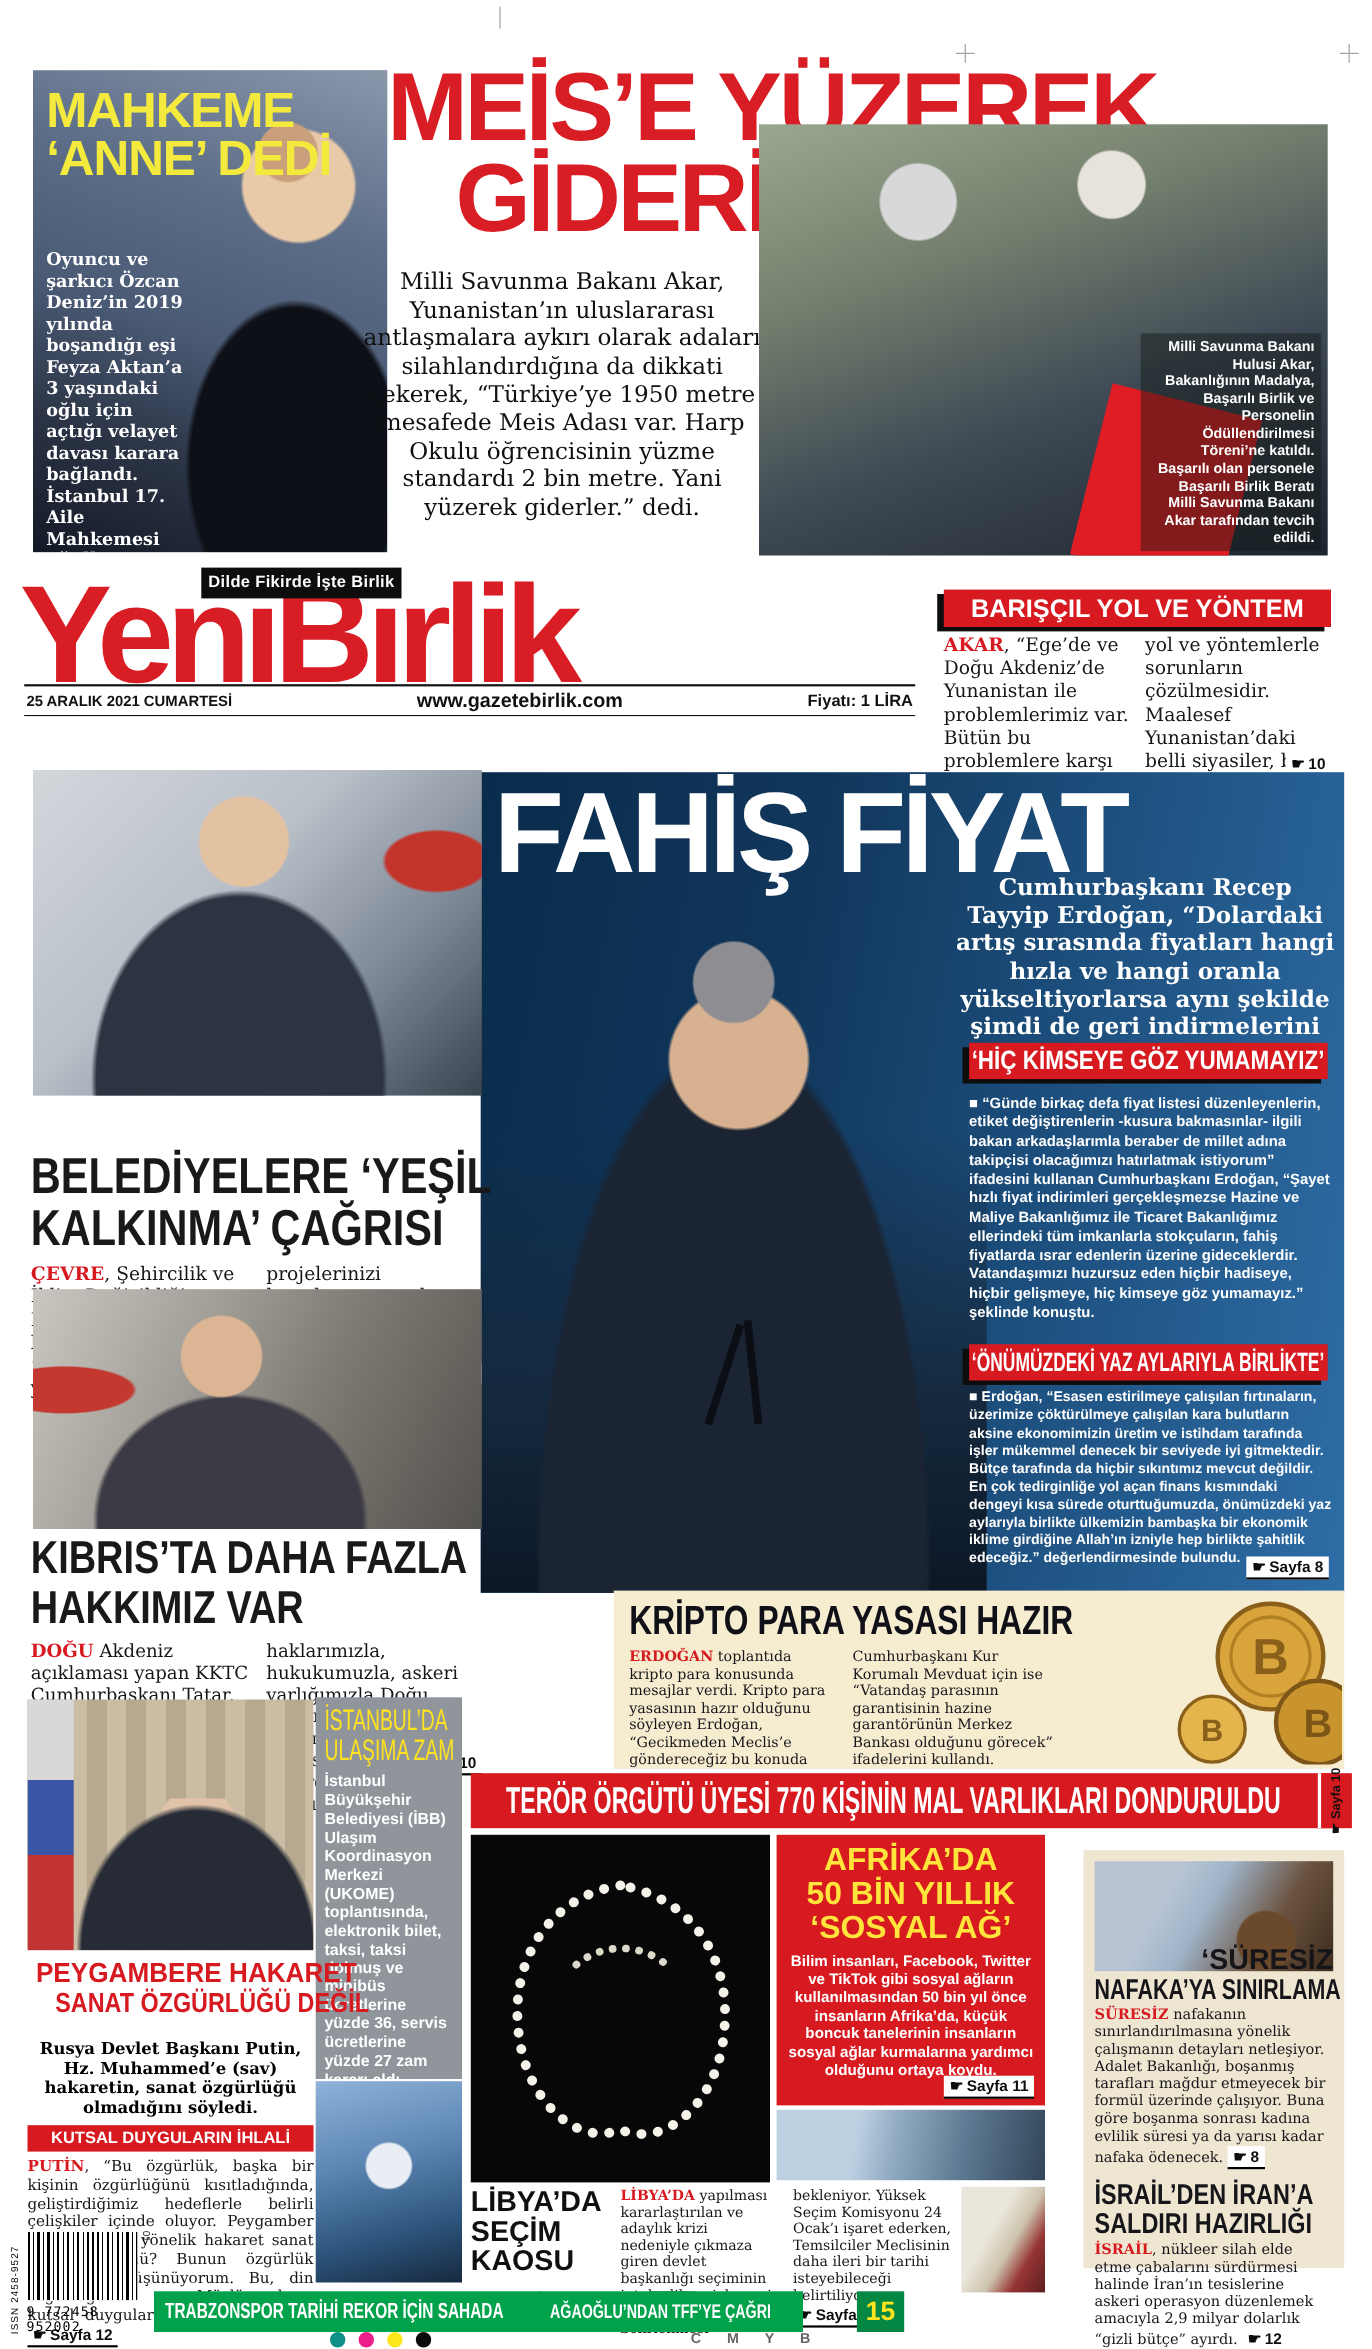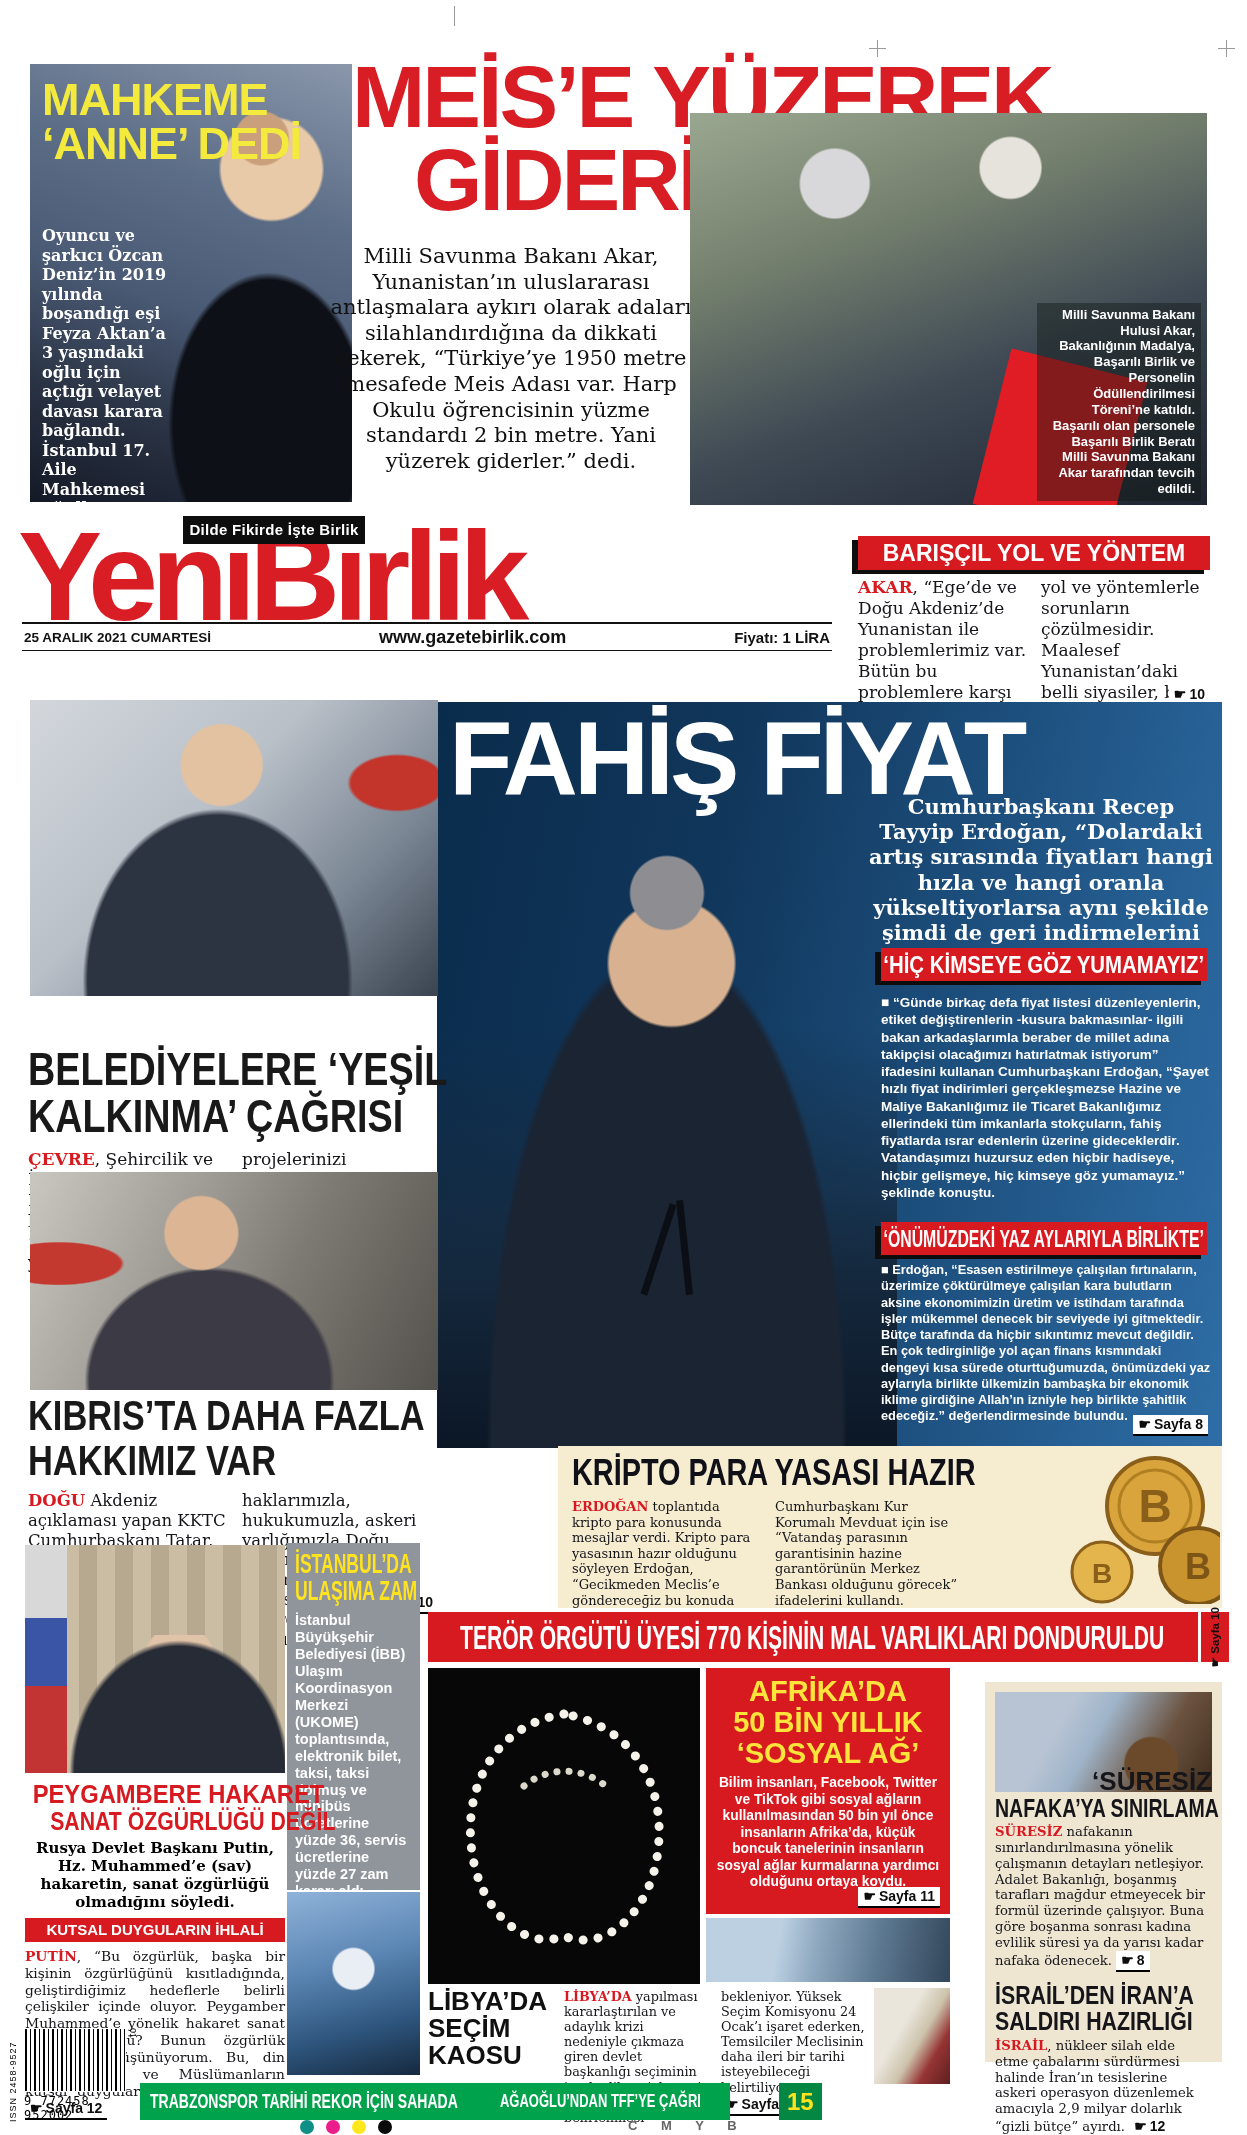--- a/index.html
+++ b/index.html
@@ -110,38 +110,38 @@
   #btc-art{right:2px;top:2px;}
   
   #teror{left:428px;top:1612px;width:770px;height:50px;background:#d71920;overflow:visible;padding-left:18px;}
   #teror .txt{color:#fff;font-weight:bold;font-size:34px;line-height:50px;padding-left:14px;letter-spacing:0;}
   #teror-tag{left:770px;top:0;width:28px;height:50px;background:#d71920;border-left:3px solid #fff;
     display:flex;align-items:center;justify-content:center;}
   #teror-tag .vtxt{writing-mode:vertical-rl;transform:rotate(180deg);color:#101010;
     font-weight:bold;font-size:11.5px;white-space:nowrap;}
   
   #istanbul{left:287px;top:1543px;width:133px;height:347px;background:#8f959b;padding:8px;box-sizing:border-box;}
-  #istanbul .h{color:#ffe31e;font-weight:bold;font-size:27px;line-height:1;}
+  #istanbul .h{color:#ffe31e;font-weight:normal;font-size:27px;line-height:1;}
   #istanbul .b{margin-top:7px;color:#fff;font-weight:bold;font-size:14.5px;line-height:1.17;}
   #istanbul .t{margin-top:4px;float:right;}
   #photo-turnstile{left:287px;top:1892px;width:133px;height:183px;
     background:
       radial-gradient(circle at 50% 42%,#e8eef4 0 20px,rgba(0,0,0,0) 22px),
       linear-gradient(165deg,#8fb3d9 0%,#5d87b5 38%,#2e567e 72%,#16293f 100%);}
   
   #putin{left:25px;top:1545px;width:260px;}
   #photo-putin{width:260px;height:228px;position:relative;overflow:hidden;
     background:repeating-linear-gradient(90deg,#cbbda4 0 18px,#b7a98f 18px 36px);}
   #putin-flag{position:absolute;left:0;top:0;width:42px;height:100%;
     background:linear-gradient(180deg,#d8d8d8 0 32%,#3a55a5 32% 62%,#c23333 62% 100%);}
   #putin-suit{position:absolute;left:40px;top:90px;width:220px;height:138px;
     background:radial-gradient(ellipse at 52% 100%,#262b36 0 105px,rgba(0,0,0,0) 110px),
     radial-gradient(circle at 52% 18%,#e0c3a8 0 34px,rgba(0,0,0,0) 36px);}
   #putin .h{margin-top:8px;color:#d71920;font-weight:bold;font-size:25px;line-height:1.06;text-align:center;}
-  #putin .deck{margin-top:5px;font-weight:bold;font-size:15px;line-height:1.2;text-align:center;color:#000;}
+  #putin .deck{margin-top:19px;font-weight:bold;font-size:15px;line-height:1.2;text-align:center;color:#000;}
   #putin .label{margin-top:7px;background:#d71920;color:#fff;font-weight:bold;font-size:15px;
     line-height:24px;text-align:center;}
   #putin .b{margin-top:6px;font-size:13.8px;line-height:1.22;color:#15151a;text-align:justify;}
   
   #beads{left:428px;top:1668px;width:272px;height:316px;background:#070707;}
   #afrika{left:706px;top:1668px;width:244px;height:246px;background:#d71920;
     padding:8px 10px;box-sizing:border-box;}
   #afrika .h{color:#ffe43c;font-weight:bold;font-size:29px;line-height:1.07;text-align:center;}
   #afrika .b{margin-top:6px;color:#fff;font-weight:bold;font-size:13.8px;line-height:1.2;text-align:center;}
   #afrika .t{position:absolute;right:10px;bottom:6px;}

